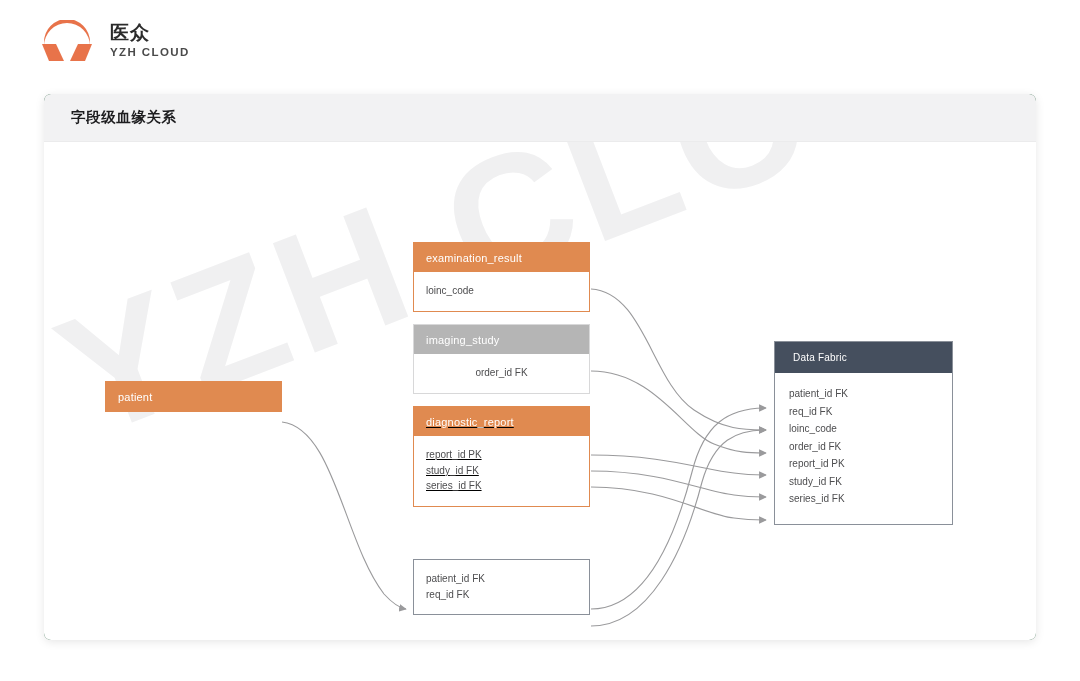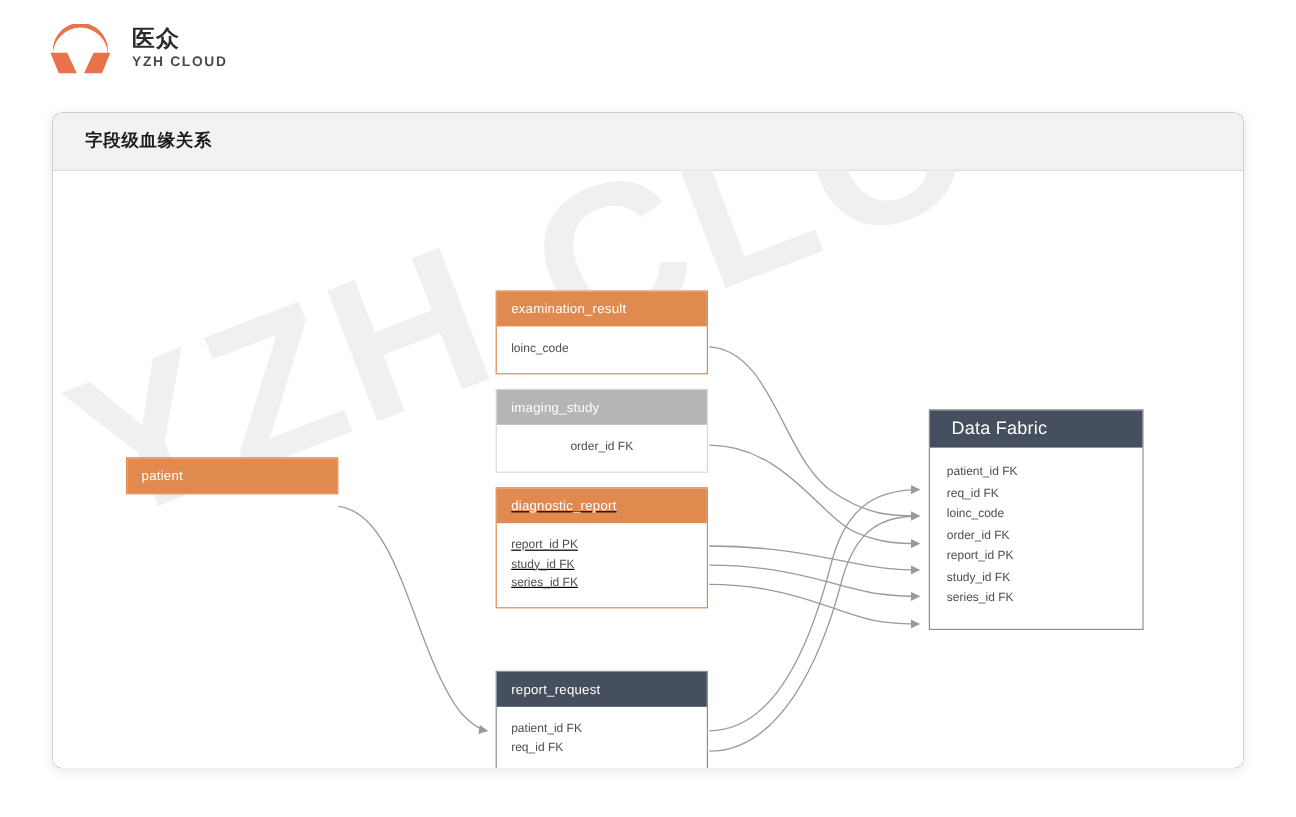--- a/index.html
+++ b/index.html
@@ -165,21 +165,21 @@
   .theme-slate > .entity-header { background: #454f5e; }
 
   
   #entity-patient            { left: 61px;  top: 239px; width: 177px; }
   #entity-examination_result { left: 369px; top: 100px; width: 177px; }
   #entity-imaging_study      { left: 369px; top: 182px; width: 177px; text-align: center; }
   #entity-diagnostic_report  { left: 369px; top: 264px; width: 177px; text-decoration: underline; }
   #entity-report_request     { left: 369px; top: 417px; width: 177px; }
   #entity-data_fabric        { left: 730px; top: 199px; width: 179px; }
 
-  #entity-data_fabric .entity-header { font-size: 15px; height: 31px; padding-left: 18px; }
+  #entity-data_fabric .entity-header { font-size: 10px; height: 31px; padding-left: 18px; }
   #entity-data_fabric .entity-fields { padding: 12px 12px 16px 14px; }
   #entity-data_fabric .entity-field  { line-height: 17.5px; }
 </style>
 </head>
 <body>
 
 <div id="brand-header">
   <div id="brand-logo-wrap">
     <div id="brand-mark">
       <svg width="58" height="42" viewBox="0 0 58 42" xmlns="http://www.w3.org/2000/svg">
@@ -257,21 +257,20 @@
     <div class="entity theme-orange" id="entity-diagnostic_report">
       <div class="entity-header">diagnostic_report</div>
       <div class="entity-fields">
         <div class="entity-field">report_id PK</div>
         <div class="entity-field">study_id FK</div>
         <div class="entity-field">series_id FK</div>
       </div>
     </div>
 
     <div class="entity theme-slate" id="entity-report_request">
-      <div class="entity-header">report_request</div>
       <div class="entity-fields">
         <div class="entity-field">patient_id FK</div>
         <div class="entity-field">req_id FK</div>
       </div>
     </div>
 
     <div class="entity theme-slate" id="entity-data_fabric">
       <div class="entity-header">Data Fabric</div>
       <div class="entity-fields">
         <div class="entity-field">patient_id FK</div>

